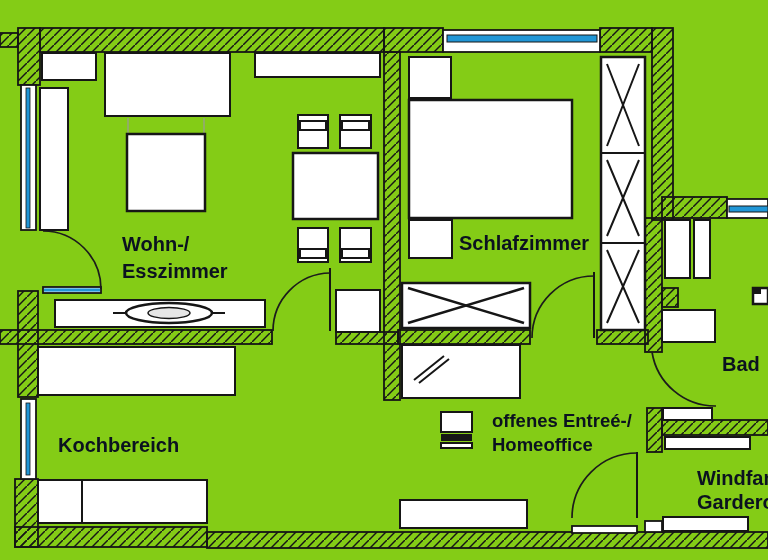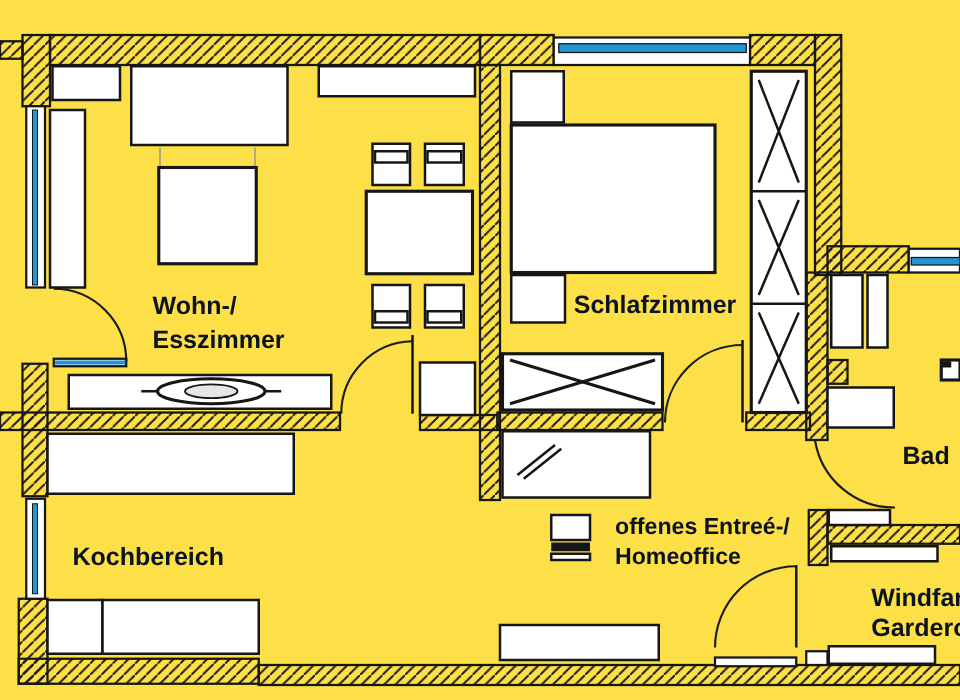--- a/index.html
+++ b/index.html
@@ -1,16 +1,16 @@
 <!DOCTYPE html>
 <html><head>
 <meta charset="utf-8">
 <style>
   html,body{margin:0;padding:0;background:#ffffff;}
-  .plan{position:relative;width:768px;height:560px;background:#fde047;overflow:hidden;}
+  .plan{position:relative;width:768px;height:560px;background:#84cc16;overflow:hidden;}
   svg{display:block;}
   .wall{fill:url(#hatch);stroke:#161616;stroke-width:1.8;}
   .chan{fill:#ffffff;stroke:#161616;stroke-width:1.8;}
   .furn{fill:#ffffff;stroke:#161616;stroke-width:2;}
   .furn-h{fill:#ffffff;stroke:#161616;stroke-width:2.5;}
   .ln{stroke:#161616;stroke-width:2;fill:none;}
   .ln-th{stroke:#161616;stroke-width:2.5;fill:none;}
   .faint{stroke:#9a9a9a;stroke-width:1.2;fill:none;}
   .arc{fill:none;stroke:#1c1c1c;stroke-width:1.7;}
   .lbl{font-family:"Liberation Sans",sans-serif;font-weight:700;font-size:20px;fill:#0b1220;}

